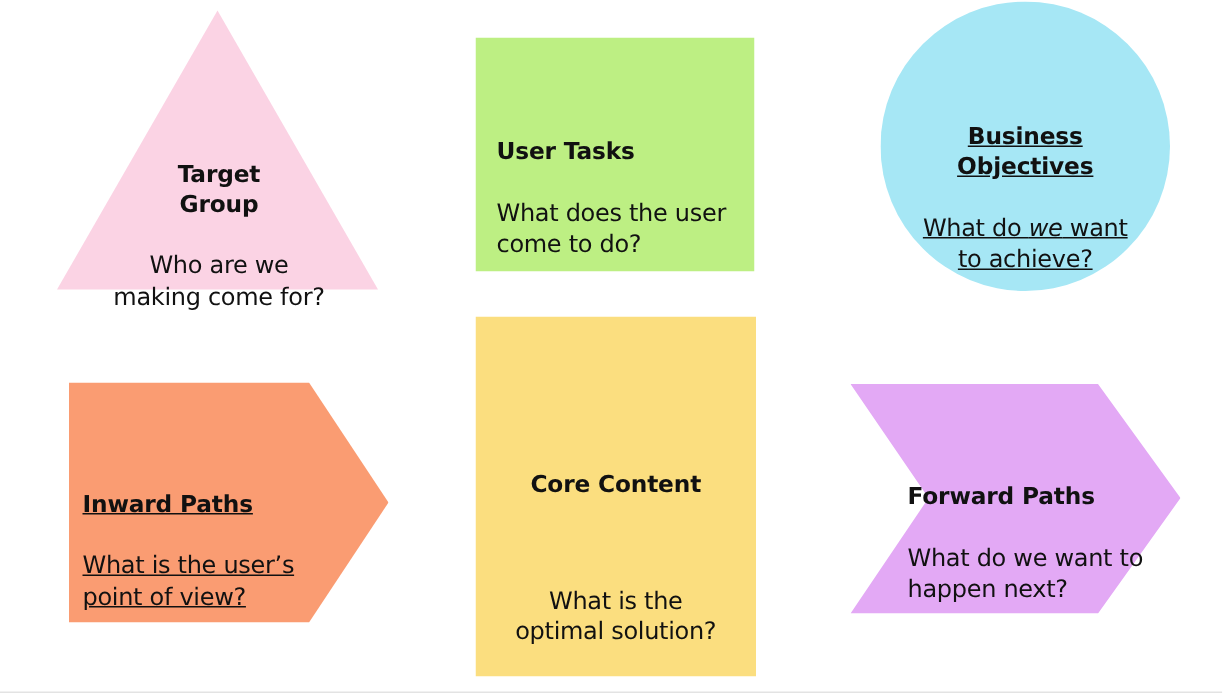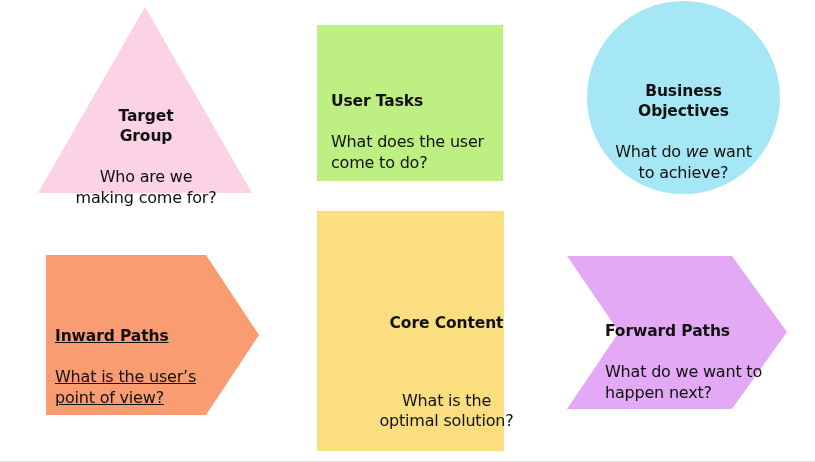--- a/index.html
+++ b/index.html
@@ -58,29 +58,29 @@
   
   #shape-target-group { left: 30px; top: 0px; width: 232px; height: 200px; }
   #label-target-group { left: 38px; top: 85px; width: 216px; }
 
   
   #shape-user-tasks { left: 317px; top: 25px; width: 186px; height: 156px; }
   #label-user-tasks { left: 331px; top: 70px; width: 176px; }
 
   
   #shape-business-objectives { left: 587px; top: 1px; width: 193px; height: 193px; }
-  #label-business-objectives { left: 587px; top: 60px; width: 193px; }
+  #label-business-objectives { left: 587px; top: 60px; width: 193px; text-decoration: underline; }
 
   
   #shape-inward-paths { left: 46px; top: 255px; width: 213px; height: 160px; }
   #label-inward-paths { left: 55px; top: 305px; width: 180px; text-decoration: underline; }
 
   
   #shape-core-content { left: 317px; top: 211px; width: 187px; height: 240px; }
-  #label-core-content { left: 317px; top: 292px; width: 187px; padding-left: 36px; }
+  #label-core-content { left: 317px; top: 292px; width: 187px; }
 
   
   #shape-forward-paths { left: 567px; top: 256px; width: 220px; height: 153px; }
   #label-forward-paths { left: 605px; top: 300px; width: 180px; }
 
   #bottom-divider {
     position: absolute;
     left: 0;
     bottom: 0;
     width: 815px;

